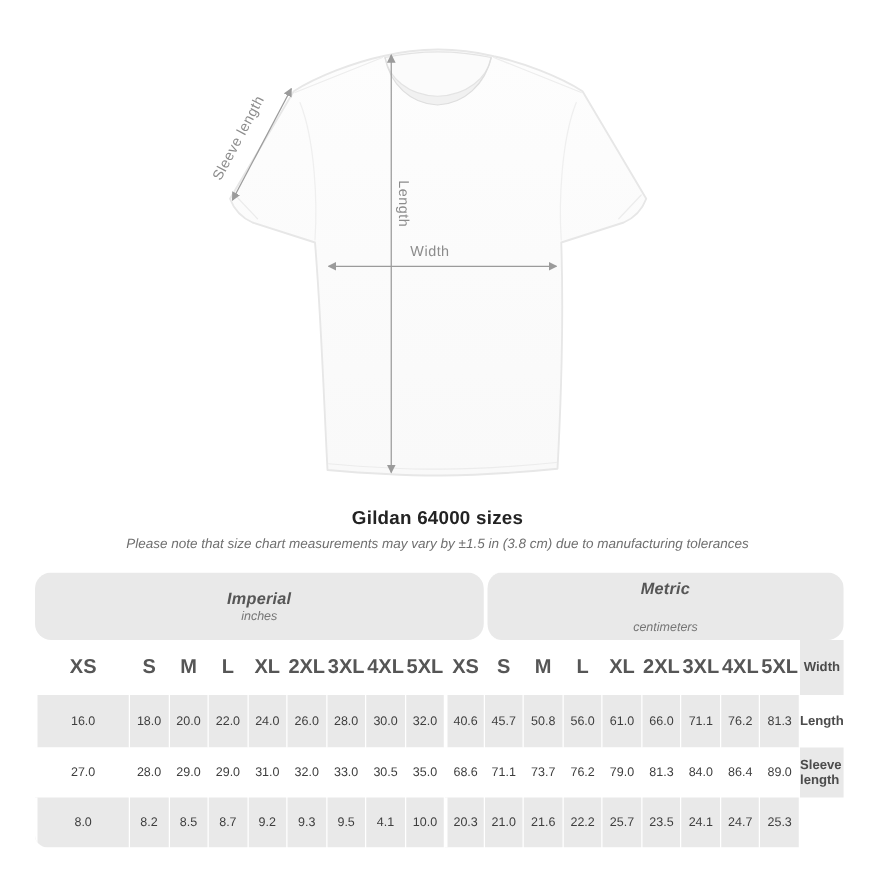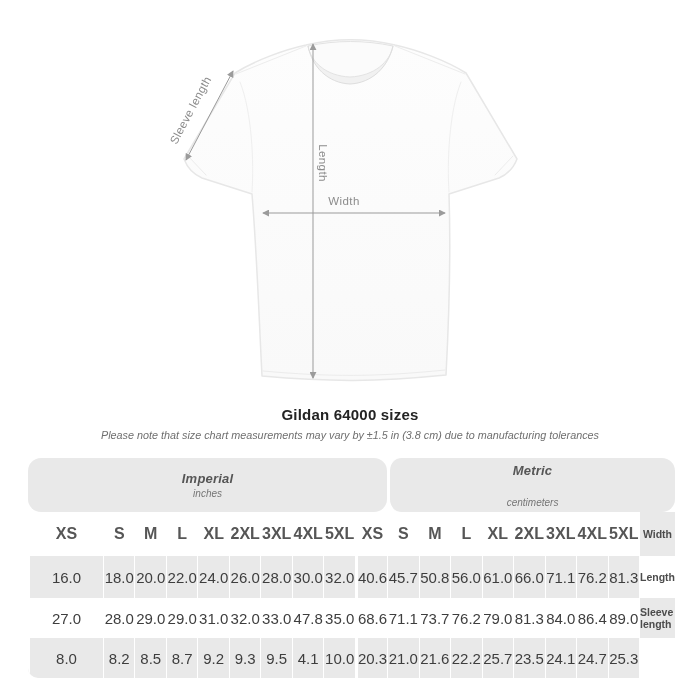--- a/index.html
+++ b/index.html
@@ -22,21 +22,21 @@
     grid-template-rows:54px 44px 42px 40px 40px;column-gap:1px;
   }
   .cell{display:flex;align-items:center;justify-content:center;background:#ffffff;}
   .cell.g{background:#e9e9e9;}
   .cell.sep{border-left:2px solid #ffffff;}
   .hdr{flex-direction:column;gap:2px;border-radius:13px;}
   .hdr-title{font-style:italic;font-weight:bold;font-size:13px;color:#565656;letter-spacing:.2px;}
   .hdr-unit{font-style:italic;font-size:10px;color:#757575;}
   .lbl{font-weight:bold;font-size:10.5px;color:#4c4c4c;}
   .size-hd{font-weight:bold;font-size:16px;color:#565656;}
-  .val{font-size:15px;color:#3e3e3e;}
+  .val{font-size:10px;color:#3e3e3e;}
 </style>
 </head>
 <body>
 
 <div class="canvas">
 
   <svg class="shirt-svg" width="700" height="410" viewBox="0 0 700 410">
     <defs>
       <marker id="ah" viewBox="0 0 8 8" refX="7" refY="4" markerWidth="7" markerHeight="7" orient="auto-start-reverse">
         <path d="M0,0 L8,4 L0,8 z" fill="#9b9b9b"></path>
@@ -138,21 +138,21 @@
       <div class="cell g val">76.2</div>
       <div class="cell g val">81.3</div>
       <div class="cell lbl">Length</div>
       <div class="cell val sep">27.0</div>
       <div class="cell val">28.0</div>
       <div class="cell val">29.0</div>
       <div class="cell val">29.0</div>
       <div class="cell val">31.0</div>
       <div class="cell val">32.0</div>
       <div class="cell val">33.0</div>
-      <div class="cell val">47.8</div>
+      <div class="cell val">30.5</div>
       <div class="cell val">35.0</div>
       <div class="cell val sep">68.6</div>
       <div class="cell val">71.1</div>
       <div class="cell val">73.7</div>
       <div class="cell val">76.2</div>
       <div class="cell val">79.0</div>
       <div class="cell val">81.3</div>
       <div class="cell val">84.0</div>
       <div class="cell val">86.4</div>
       <div class="cell val">89.0</div>

